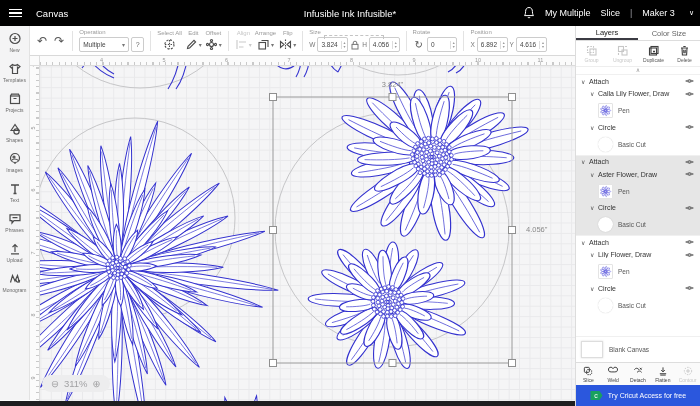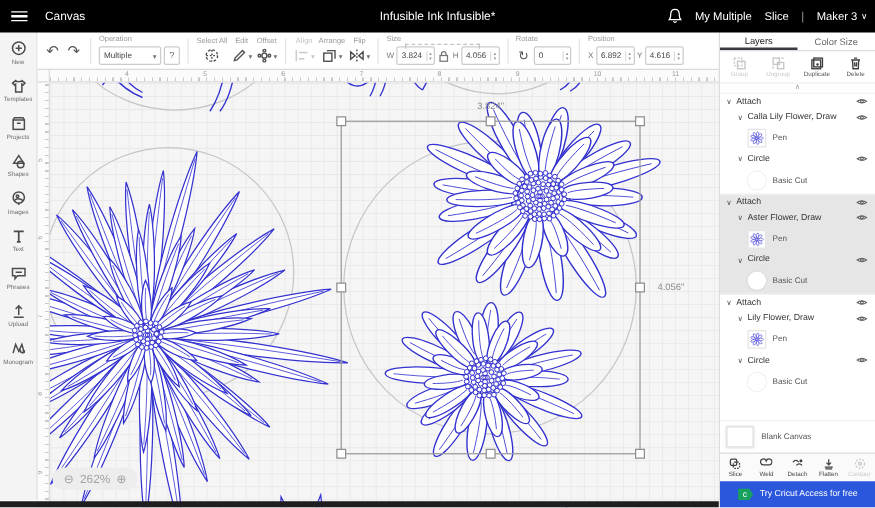--- a/index.html
+++ b/index.html
@@ -9,21 +9,21 @@
   
   .topbar { position:absolute; left:0; top:0; width:700px; height:26px; background:#000000; display:flex; align-items:center; color:#fff; z-index:40; }
   .hamburger { width:30px; height:26px; display:flex; flex-direction:column; justify-content:center; align-items:center; gap:2px; cursor:pointer; }
   .hamburger span { display:block; width:13px; height:1.6px; background:#fff; }
   .topbar .appname { font-size:9.5px; margin-left:6px; }
   .topbar .title { position:absolute; left:50%; transform:translateX(-50%); font-size:9.5px; }
   .topbar-right { position:absolute; right:6px; top:0; height:26px; display:flex; align-items:center; gap:10px; }
   .topbar-right .txt { font-size:9px; cursor:pointer; }
   .topbar-right .pipe { font-size:9px; color:#9a9aa2; }
   .bell { width:12px; height:14px; }
-  .machine { display:flex; align-items:center; gap:3px; font-size:9px; cursor:pointer; }
+  .machine { display:flex; align-items:center; gap:14px; font-size:9px; cursor:pointer; }
   .machine .chev { font-size:7px; }
   .makeit { background:#00a863; color:#fff; font-size:8.5px; font-weight:bold; border:none; border-radius:11px; padding:5px 16px; cursor:pointer; }
 
   
   .sidebar { position:absolute; left:0; top:26px; width:30px; height:374px; background:#f4f4f5; border-right:1px solid #e2e2e2; display:flex; flex-direction:column; align-items:center; padding-top:6px; z-index:30; }
   .side-item { display:flex; flex-direction:column; align-items:center; margin-bottom:9px; cursor:pointer; width:30px; }
   .side-item svg { width:14px; height:14px; stroke:#4c4c4c; fill:none; stroke-width:1.2; }
   .side-item .slabel { font-size:5px; color:#6b6b6b; margin-top:1px; text-align:center; }
 
   
@@ -1021,21 +1021,21 @@
         <span class="rnum" style="left: 1px; top: -4px;">4</span>
         <span class="rnum" style="left: 1px; top: 58.5px;">5</span>
         <span class="rnum" style="left: 1px; top: 121px;">6</span>
         <span class="rnum" style="left: 1px; top: 183.5px;">7</span>
         <span class="rnum" style="left: 1px; top: 246px;">8</span>
         <span class="rnum" style="left: 1px; top: 308.5px;">9</span>
       </div>
     <div class="ruler-corner"></div>
     <div class="zoom-pill">
       <span>⊖</span>
-      <span>262%</span>
+      <span>311%</span>
       <span>⊕</span>
     </div>
   </div>
 
   <div class="rightpanel">
     <div class="rp-tabs" id="rp-tabs">
         <div class="rp-tab active">Layers</div>
         <div class="rp-tab">Color Size</div>
       </div>
     <div class="rp-actions" id="rp-actions">

